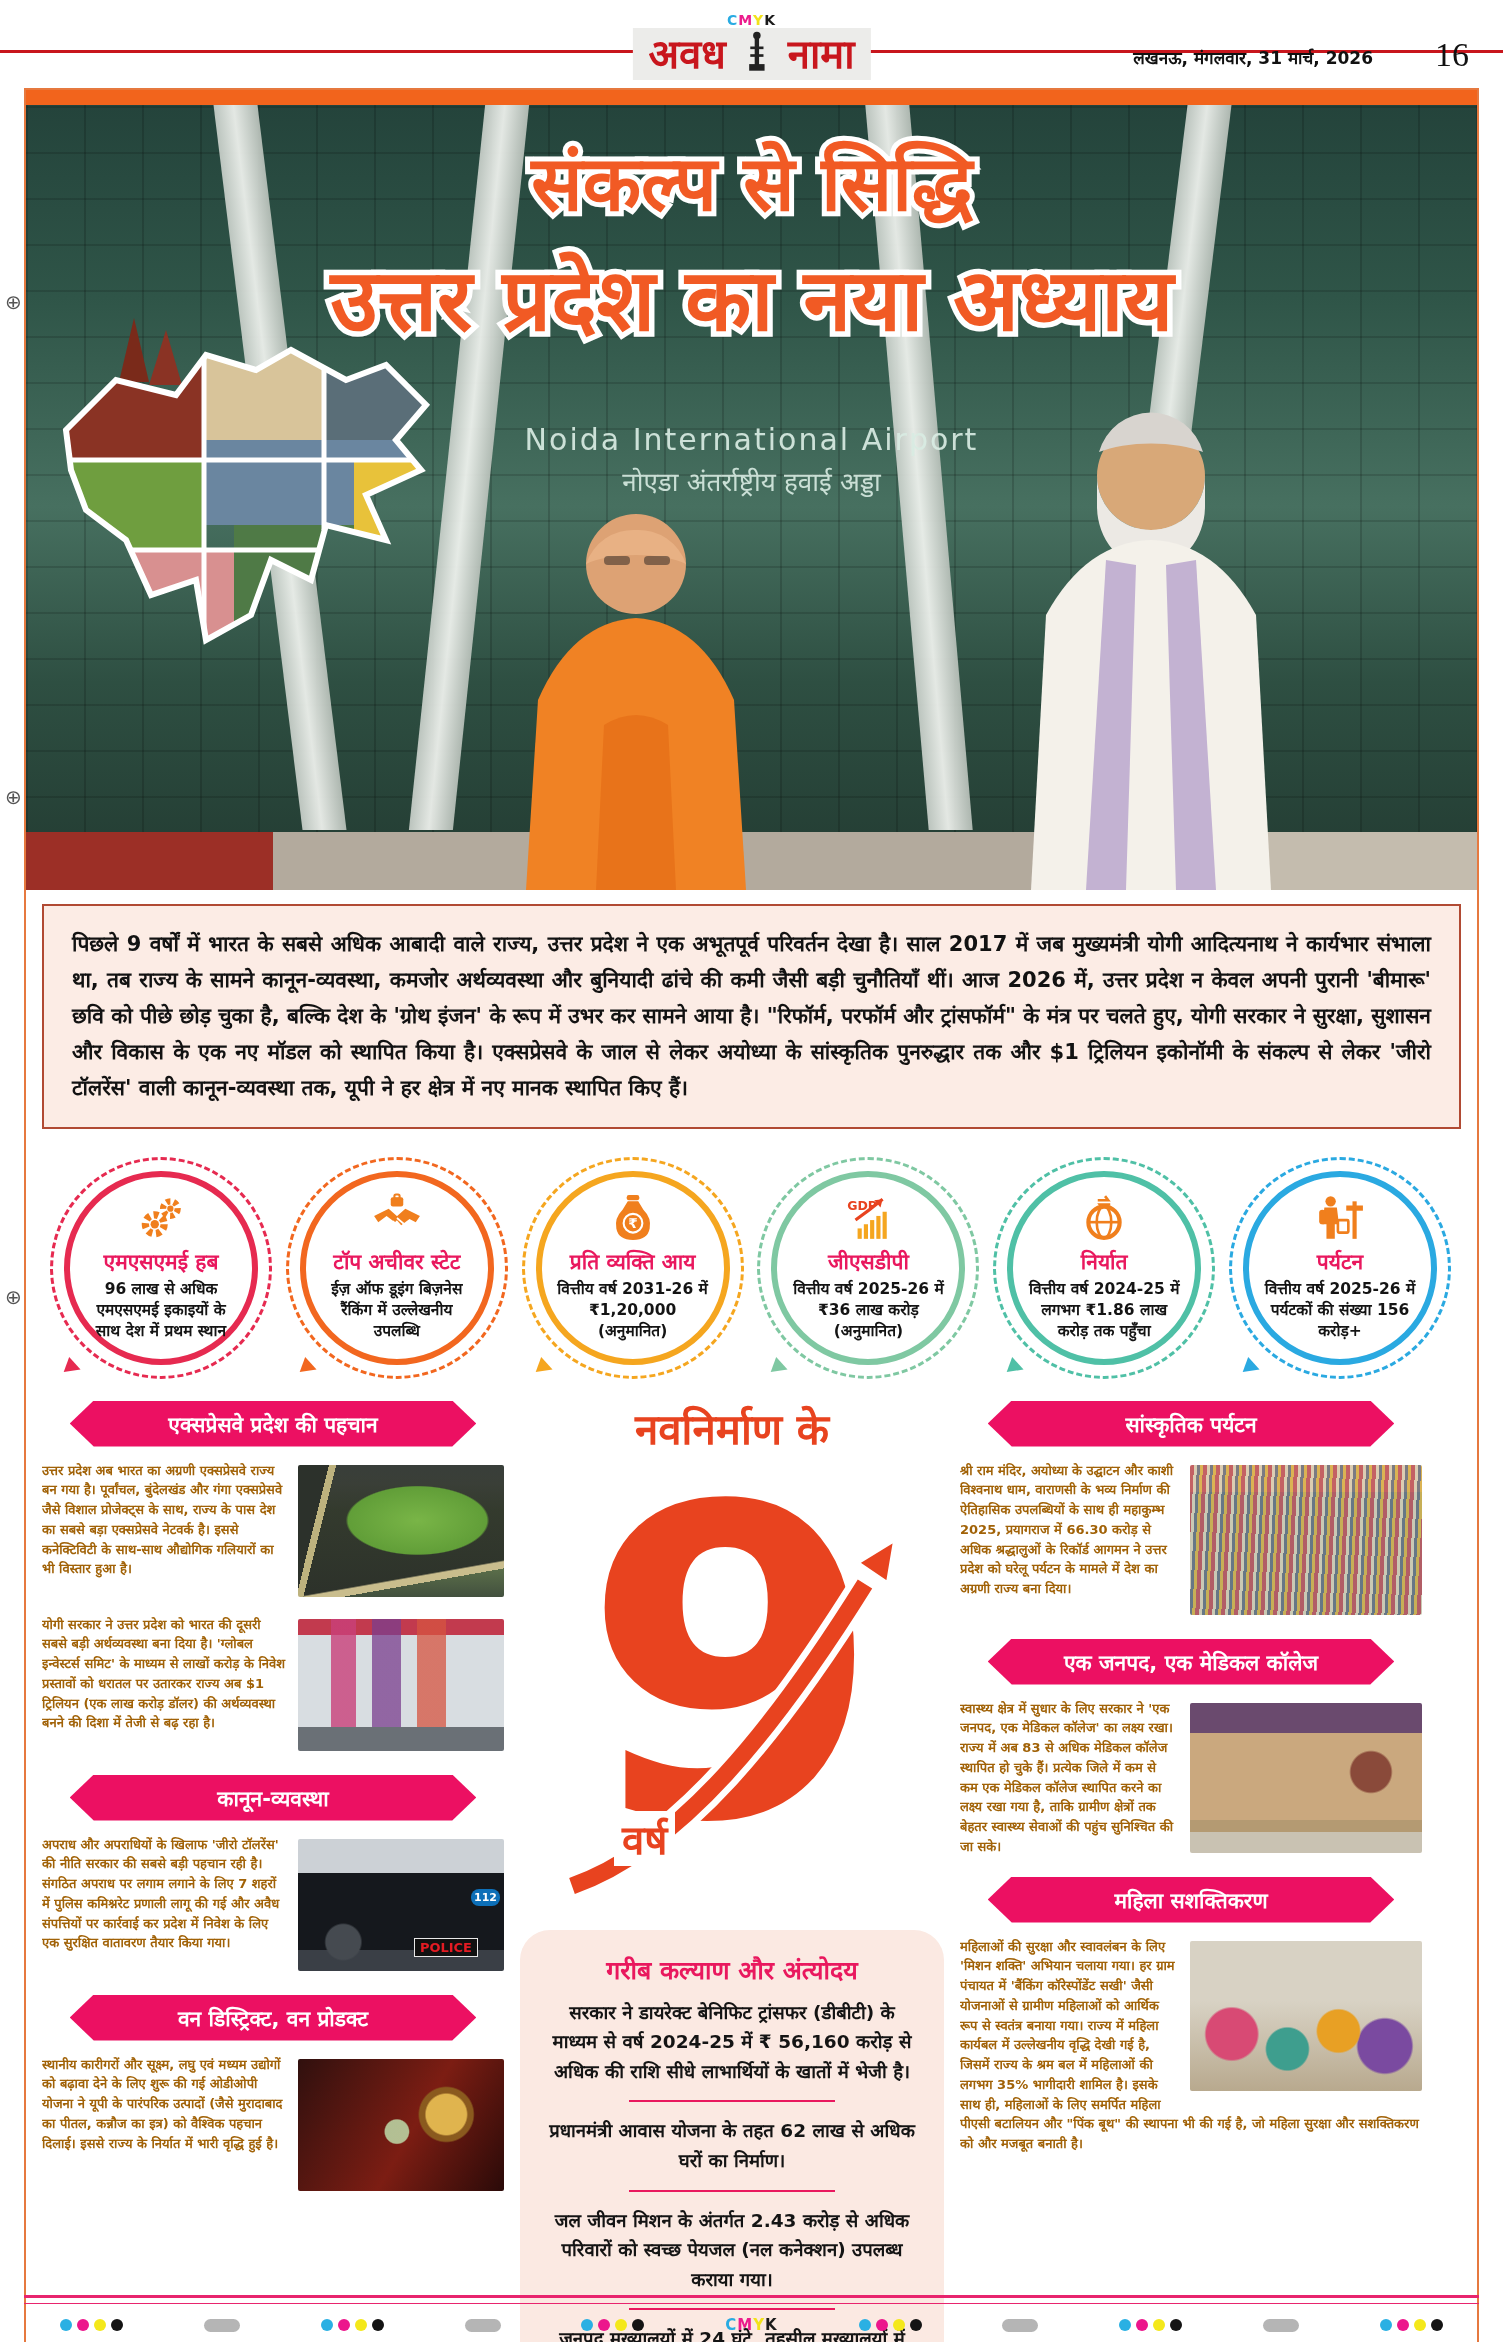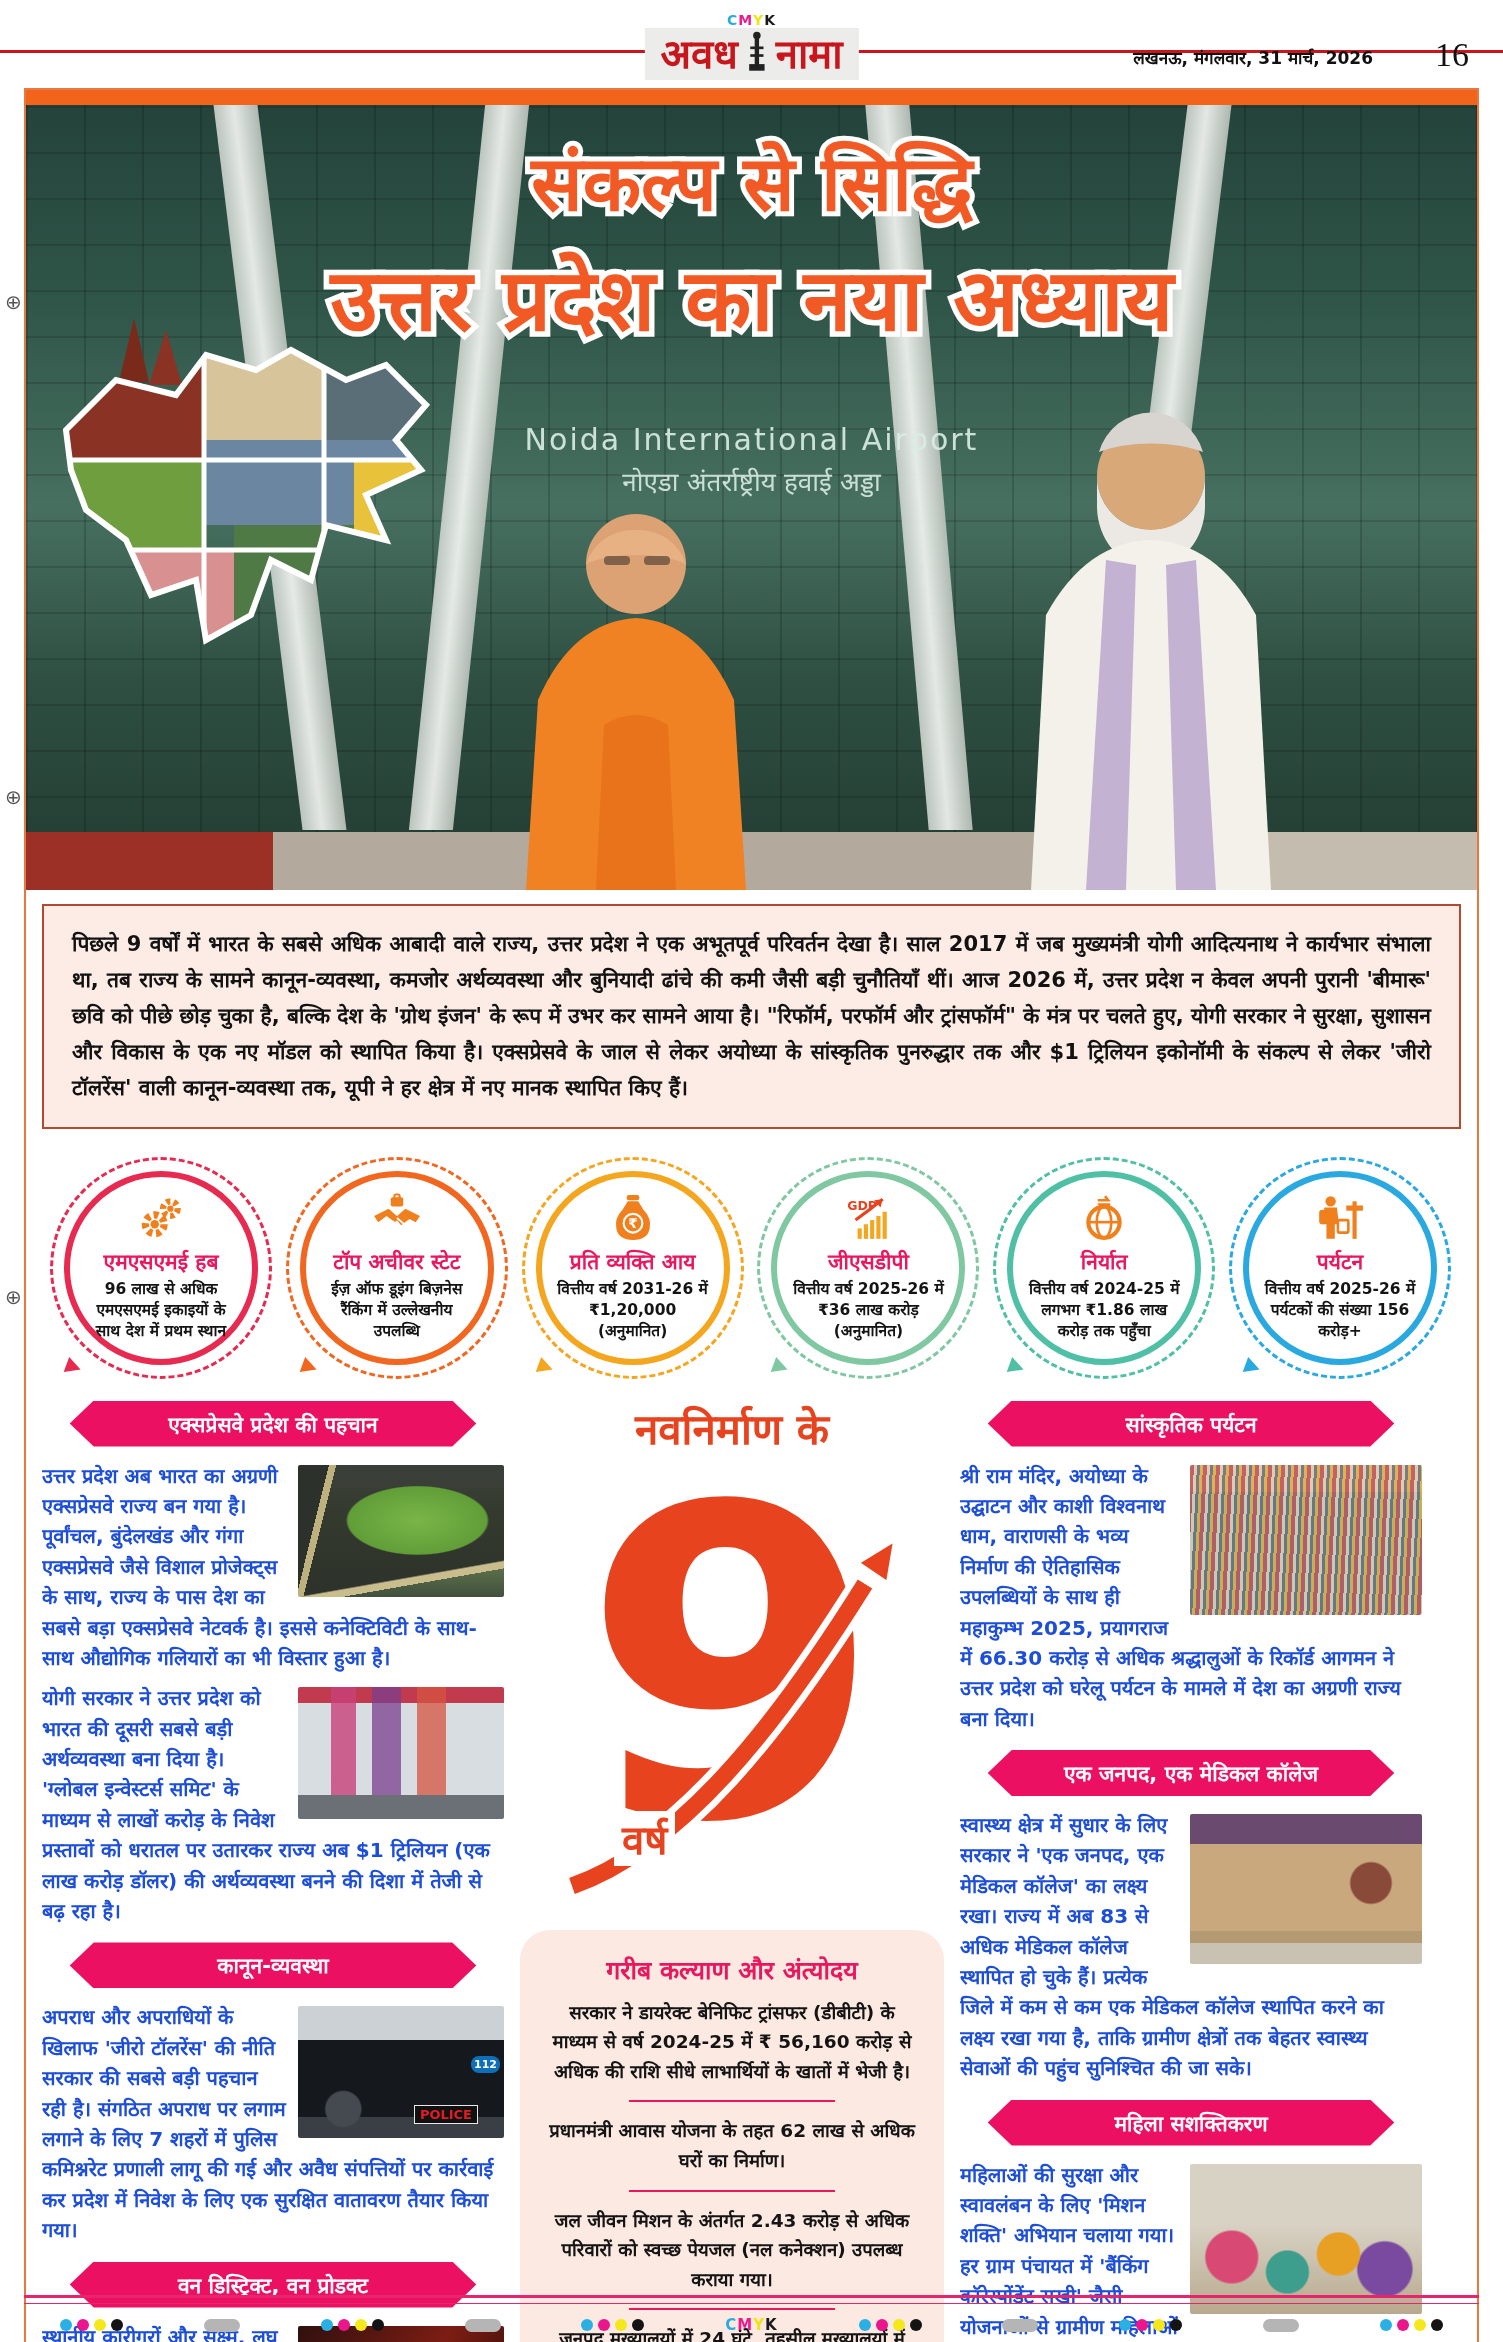--- a/index.html
+++ b/index.html
@@ -7,21 +7,21 @@
     width:1503px; height:2342px; position:relative; overflow:hidden;
     background:#fff; font-family:"DejaVu Sans","Liberation Sans",sans-serif;
     -webkit-font-smoothing:antialiased;
   }
   
   .cmyk-top { text-align:center; font-size:14px; font-weight:bold; padding-top:12px; letter-spacing:1px; }
   .c-c{color:#29abe2}.c-m{color:#ec1c8d}.c-y{color:#f2e21a}.c-k{color:#1a1a1a}
   .red-rule { position:absolute; top:50px; left:0; width:100%; height:3px; background:#c8161d; }
   .masthead-band { position:relative; height:56px; margin-top:6px; }
   .masthead { position:absolute; left:50%; transform:translateX(-50%); top:-6px;
-    background:#ececea; padding:2px 16px; display:flex; align-items:center; gap:8px; }
+    background:#ececea; padding:2px 16px; display:flex; align-items:center; gap:20px; }
   .masthead-text { font-size:40px; font-weight:800; color:#c8161d; line-height:1; }
   .dateline { position:absolute; right:130px; top:12px; font-size:17px; font-weight:700; color:#111; }
   .pageno { position:absolute; right:34px; top:2px; font-size:34px; font-family:"Liberation Serif","DejaVu Serif",serif; color:#111; }
   .regmark { position:absolute; left:5px; color:#555; font-size:20px; }
 
   
   .frame { position:absolute; top:88px; left:24px; width:1455px; border:2px solid #e6793f; background:#fff; }
 
   
   .hero { position:relative; height:800px; overflow:hidden;
@@ -65,21 +65,21 @@
   .stat-icon { height:50px; margin-bottom:4px; color:#f07f1d; }
   .stat-title { font-size:21px; font-weight:800; color:#e9185e; margin-bottom:4px; }
   .stat-text { font-size:15.5px; font-weight:700; color:#141414; line-height:1.35; }
 
   
   .articles { display:grid; grid-template-columns:462px 424px 462px; gap:16px; padding:10px 16px 8px; }
   .ribbon { background:#ec1062; color:#fff; font-size:21px; font-weight:800; text-align:center;
     padding:9px 30px; width:88%; margin:6px auto 14px;
     clip-path:polygon(0 50%, 24px 0, calc(100% - 24px) 0, 100% 50%, calc(100% - 24px) 100%, 24px 100%); }
   .article { margin-bottom:10px; overflow:hidden; }
-  .article p { font-size:20px; font-weight:700; color:#1d4ed8; line-height:1.52; }
+  .article p { font-size:13px; font-weight:700; color:#a16207; line-height:1.52; }
   .photo { float:right; width:206px; height:132px; margin:4px 0 8px 12px; border-radius:2px; position:relative; overflow:hidden; }
   .rcol .photo { width:232px; height:150px; }
   .ph-expressway { background:
       radial-gradient(ellipse 58% 44% at 58% 42%, #79b547 0%, #619e38 58%, rgba(0,0,0,0) 60%),
       linear-gradient(104deg, #2c312b 0 13%, #bdb27e 13% 16%, rgba(0,0,0,0) 16%),
       linear-gradient(170deg, rgba(42,46,40,.9) 78%, #c9bd8d 79% 83%, rgba(0,0,0,0) 83%),
       linear-gradient(180deg,#bcd3de 0%,#cdd8c4 14%,#8fae62 34%,#42503e 100%); }
   .ph-trade { background:
       linear-gradient(0deg, #6a7076 0 18%, rgba(0,0,0,0) 18%),
       linear-gradient(90deg, rgba(0,0,0,0) 0 16%, rgba(201,64,122,.8) 16% 28%, rgba(0,0,0,0) 28% 36%, rgba(122,62,142,.75) 36% 50%, rgba(0,0,0,0) 50% 58%, rgba(214,84,64,.75) 58% 72%, rgba(0,0,0,0) 72%),

